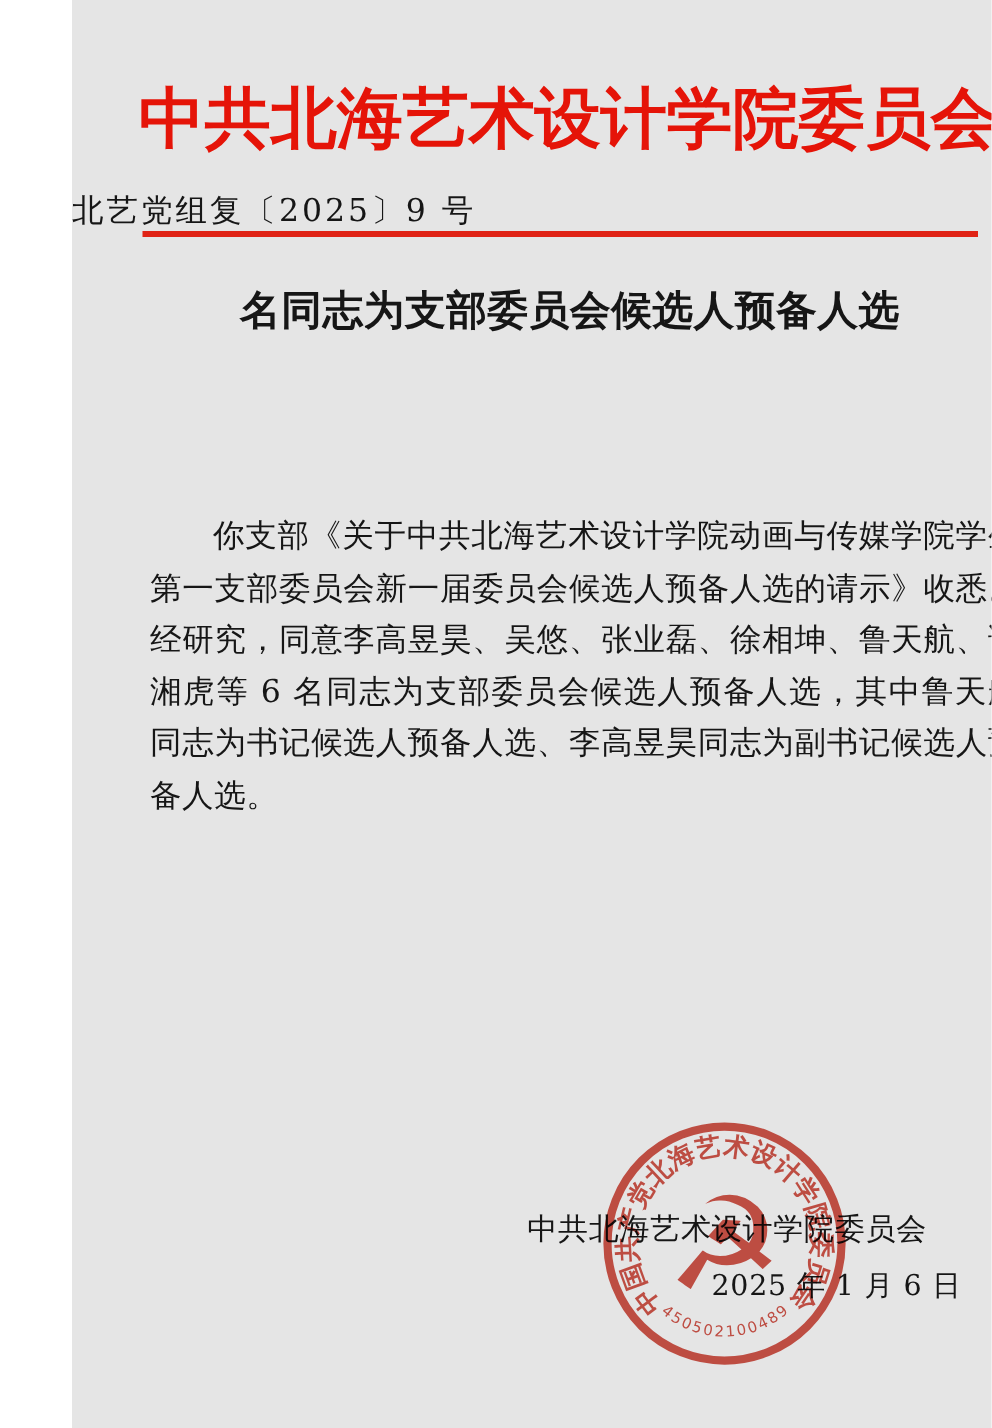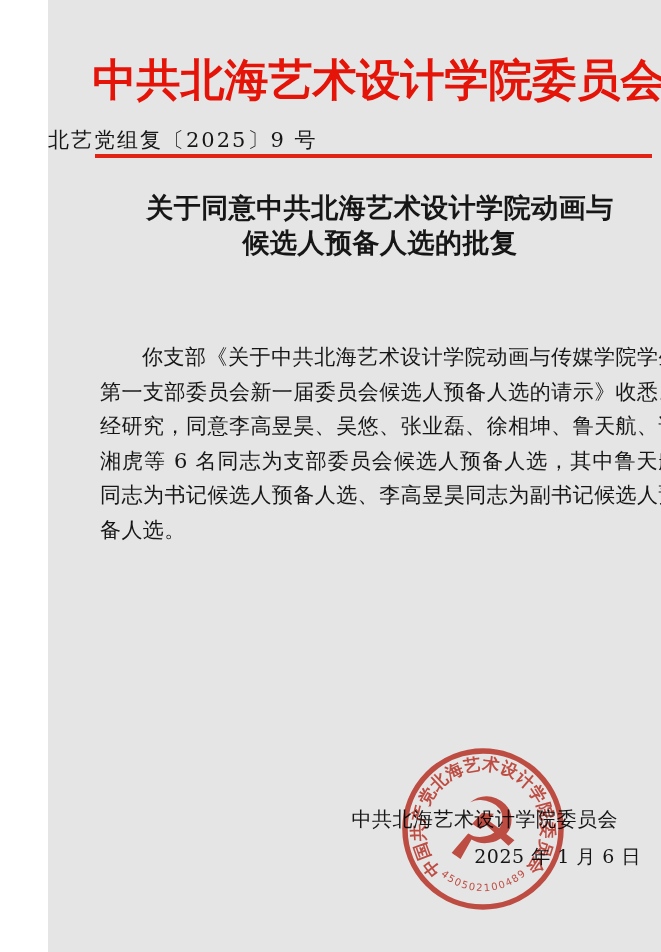--- a/index.html
+++ b/index.html
@@ -114,22 +114,21 @@
 
 <div class="page">
 
   <div class="org-name">中共北海艺术设计学院委员会</div>
 
   <div class="doc-number">北艺党组复〔2025〕9 号</div>
 
   <div class="red-rule"></div>
 
   <div class="doc-title">
-    <span>关于同意中共北海艺术设计学院动画与</span>
-    <span>候选人预备人选的批复</span>
+    <span>名同志为支部委员会候选人预备人选</span>
   </div>
 
   <div class="body-text">
     <p>你支部《关于中共北海艺术设计学院动画与传媒学院学生第一支部委员会新一届委员会候选人预备人选的请示》收悉。经研究，同意李高昱昊、吴悠、张业磊、徐相坤、鲁天航、谭湘虎等 6 名同志为支部委员会候选人预备人选，其中鲁天航同志为书记候选人预备人选、李高昱昊同志为副书记候选人预备人选。</p>
   </div>
 
   <div class="sign-name">中共北海艺术设计学院委员会</div>
 
   <div class="sign-date">2025 年 1 月 6 日</div>
 

